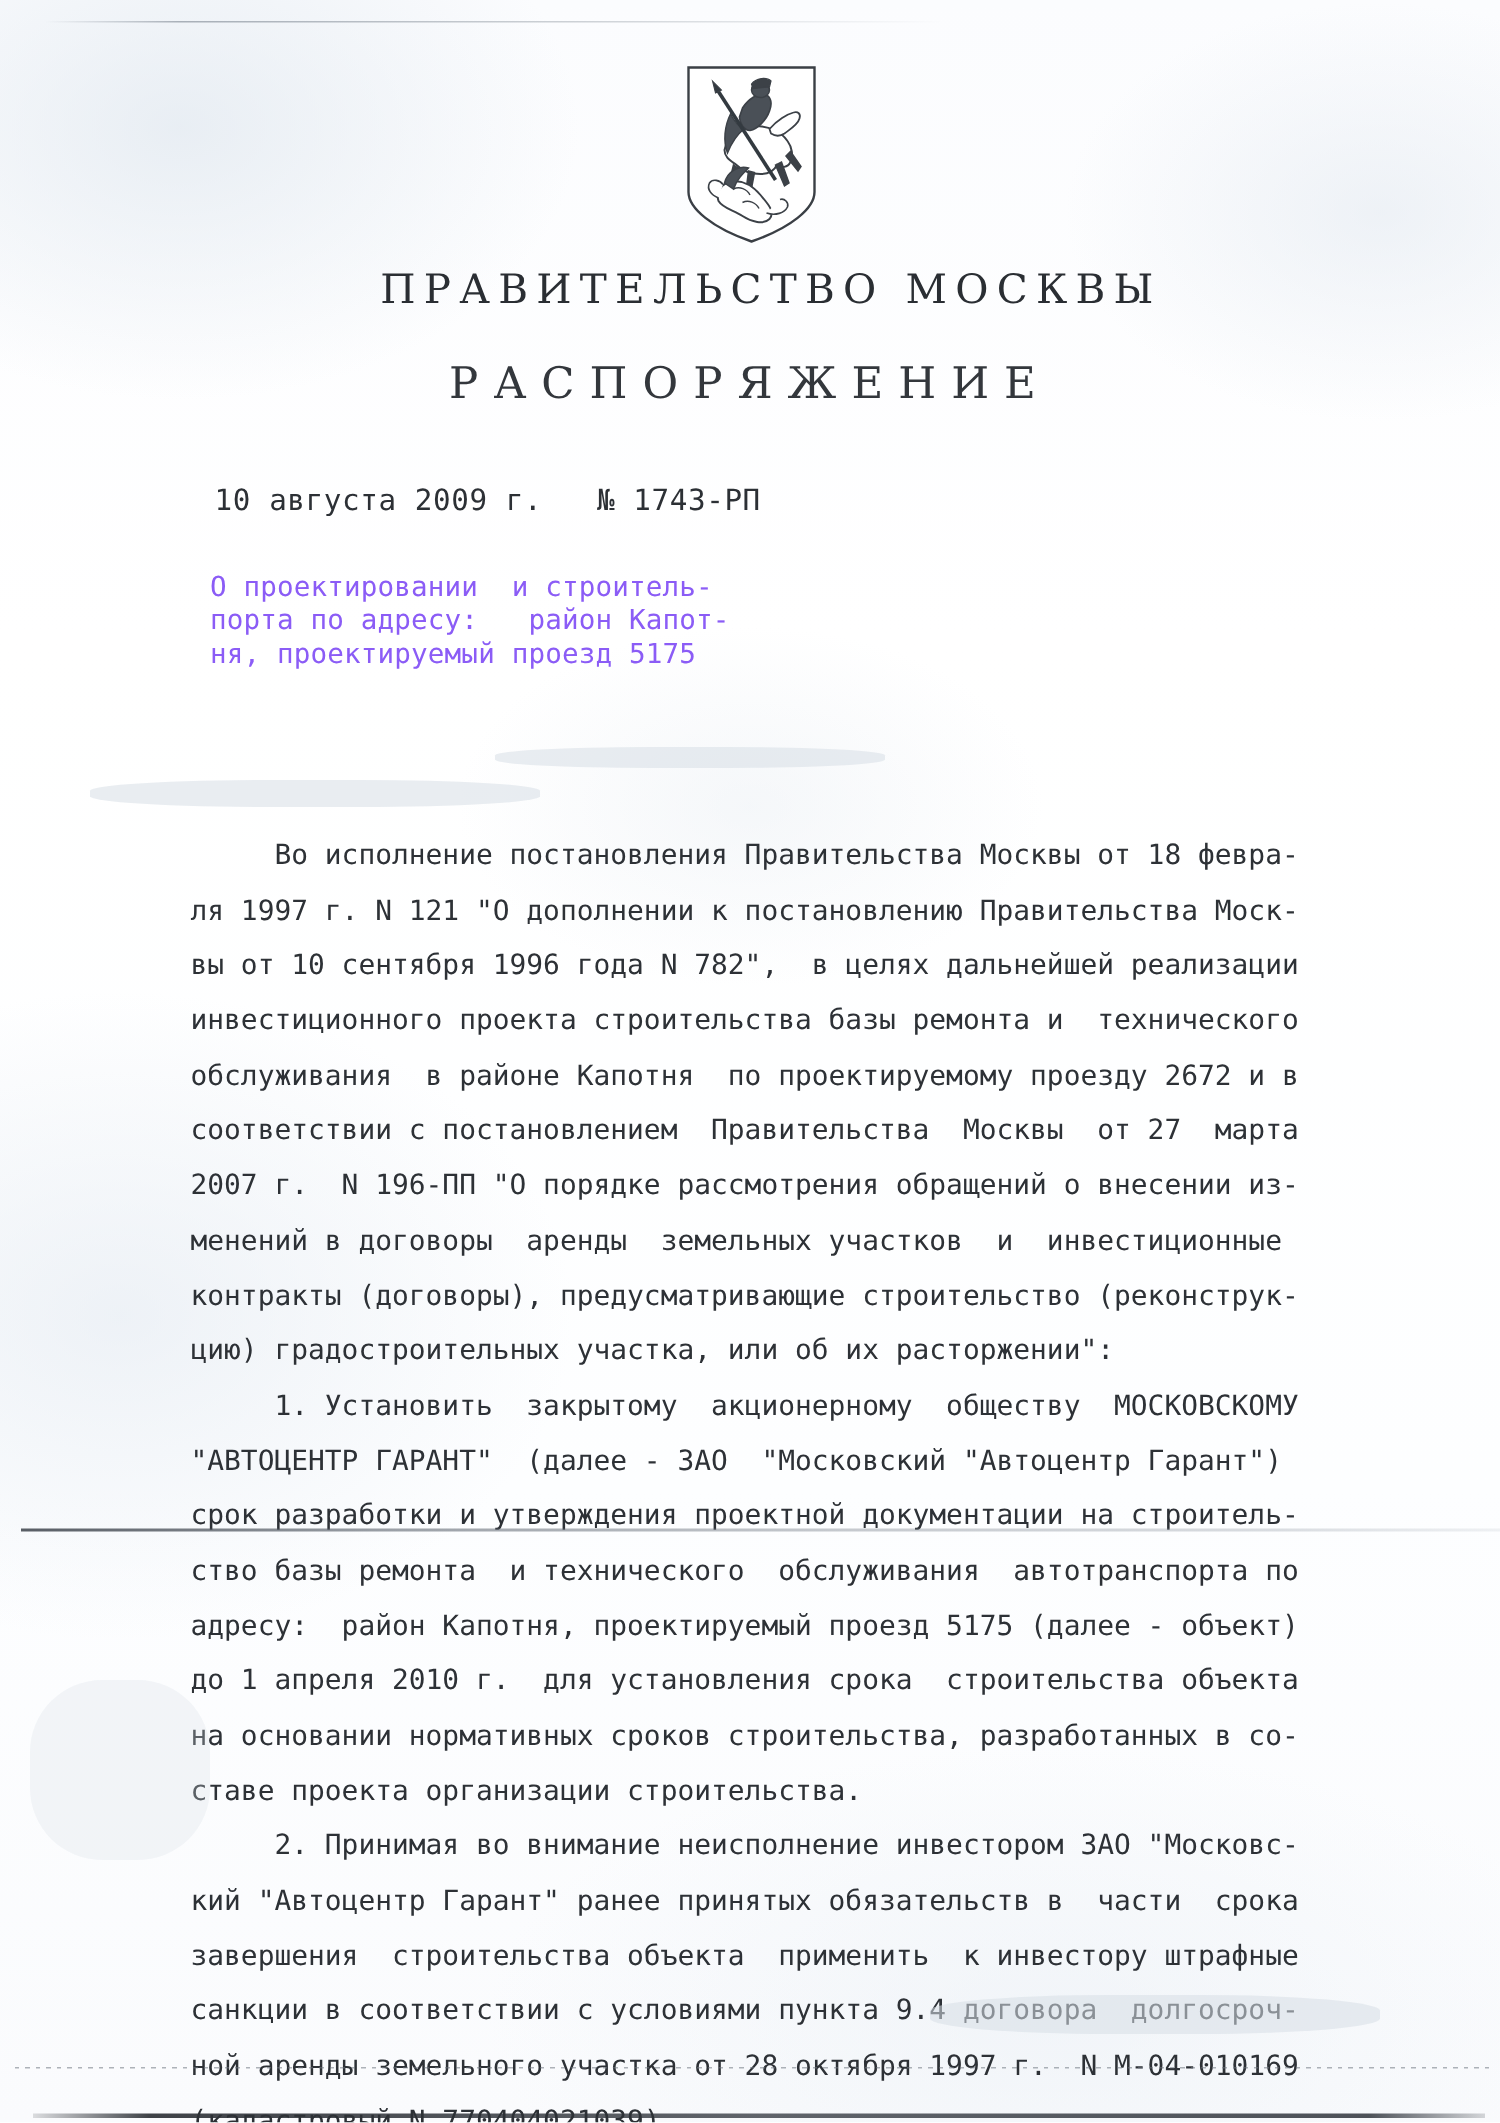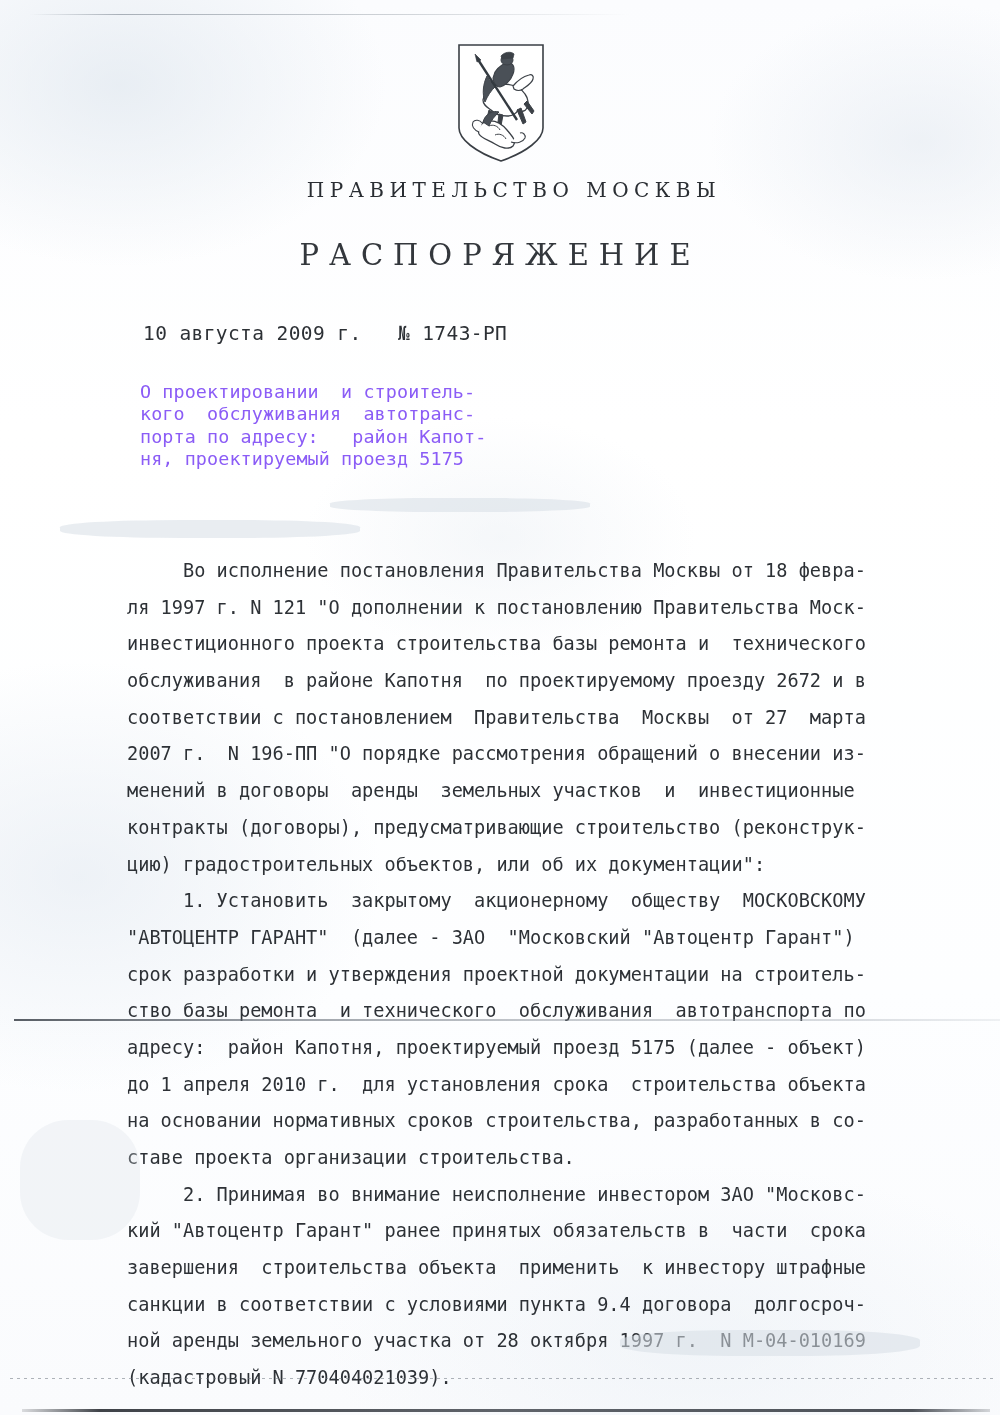--- a/index.html
+++ b/index.html
@@ -60,21 +60,21 @@
   }
   .emblem svg { width: 100%; height: 100%; display: block; }
 
   
   .org-title {
     position: absolute;
     left: 0; right: 0;
     top: 178px;
     text-align: center;
     font-family: "DejaVu Serif", "Liberation Serif", serif;
-    font-size: 20px;
+    font-size: 27px;
     letter-spacing: 5.5px;
     color: #2a2e33;
     white-space: nowrap;
     margin-left: 28px;
   }
   .doc-type {
     position: absolute;
     left: 0; right: 0;
     top: 238px;
     text-align: center;
@@ -184,35 +184,35 @@
     </svg>
   </div>
 
   <div class="org-title">ПРАВИТЕЛЬСТВО МОСКВЫ</div>
   <div class="doc-type">РАСПОРЯЖЕНИЕ</div>
 
   <div class="date-line">10 августа 2009 г.   № 1743-РП</div>
 
   <div class="subject">
     <span class="ln">О проектировании  и строитель-</span>
-    <span class="ln">кого  обслуживания  автотранс-</span>
     <span class="ln">порта по адресу:   район Капот-</span>
     <span class="ln">ня, проектируемый проезд 5175</span>
   </div>
 
   <div class="body-text">
     <span class="ln">     Во исполнение постановления Правительства Москвы от 18 февра-</span>
     <span class="ln">ля 1997 г. N 121 "О дополнении к постановлению Правительства Моск-</span>
+    <span class="ln">вы от 10 сентября 1996 года N 782",  в целях дальнейшей реализации</span>
     <span class="ln">инвестиционного проекта строительства базы ремонта и  технического</span>
     <span class="ln">обслуживания  в районе Капотня  по проектируемому проезду 2672 и в</span>
     <span class="ln">соответствии с постановлением  Правительства  Москвы  от 27  марта</span>
     <span class="ln">2007 г.  N 196-ПП "О порядке рассмотрения обращений о внесении из-</span>
     <span class="ln">менений в договоры  аренды  земельных участков  и  инвестиционные</span>
     <span class="ln">контракты (договоры), предусматривающие строительство (реконструк-</span>
-    <span class="ln">цию) градостроительных объектов, или об их документации":</span>
+    <span class="ln">цию) градостроительных участка, или об их расторжении":</span>
     <span class="ln">     1. Установить  закрытому  акционерному  обществу  МОСКОВСКОМУ</span>
     <span class="ln">"АВТОЦЕНТР ГАРАНТ"  (далее - ЗАО  "Московский "Автоцентр Гарант")</span>
     <span class="ln">срок разработки и утверждения проектной документации на строитель-</span>
     <span class="ln">ство базы ремонта  и технического  обслуживания  автотранспорта по</span>
     <span class="ln">адресу:  район Капотня, проектируемый проезд 5175 (далее - объект)</span>
     <span class="ln">до 1 апреля 2010 г.  для установления срока  строительства объекта</span>
     <span class="ln">на основании нормативных сроков строительства, разработанных в со-</span>
     <span class="ln">ставе проекта организации строительства.</span>
     <span class="ln">     2. Принимая во внимание неисполнение инвестором ЗАО "Московс-</span>
     <span class="ln">кий "Автоцентр Гарант" ранее принятых обязательств в  части  срока</span>

